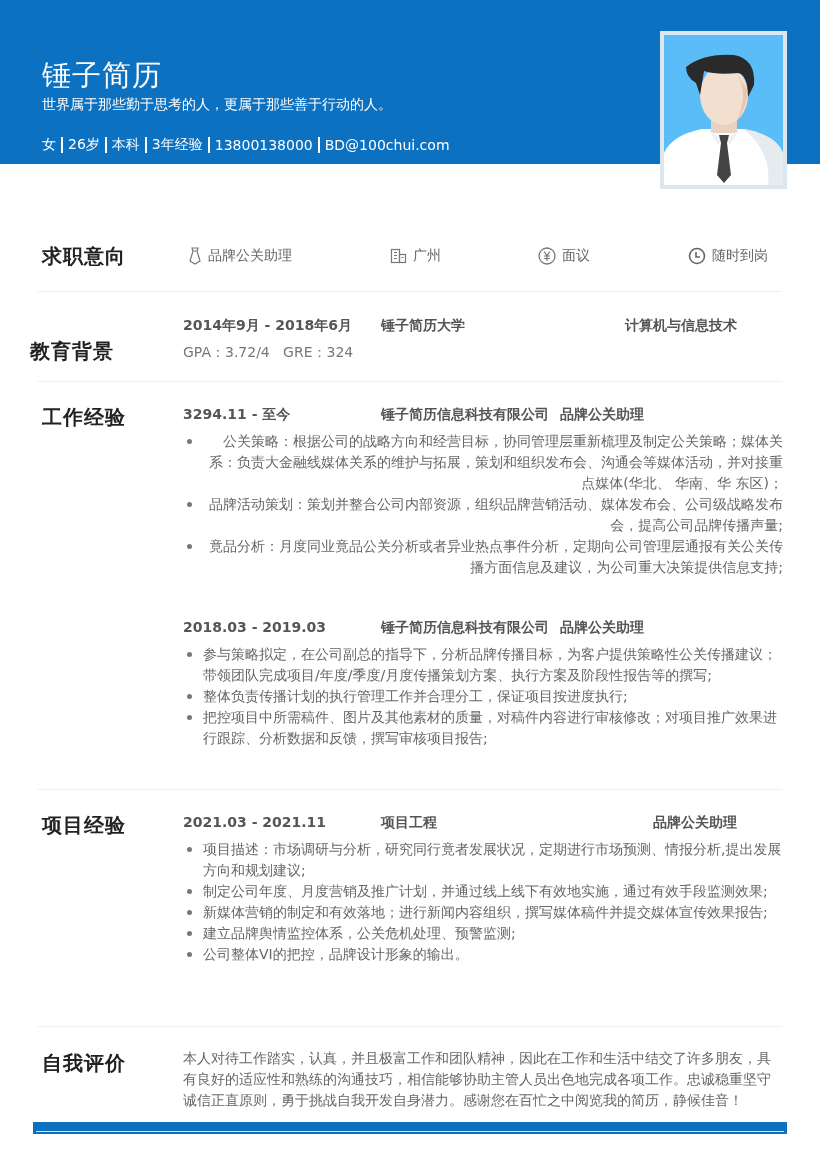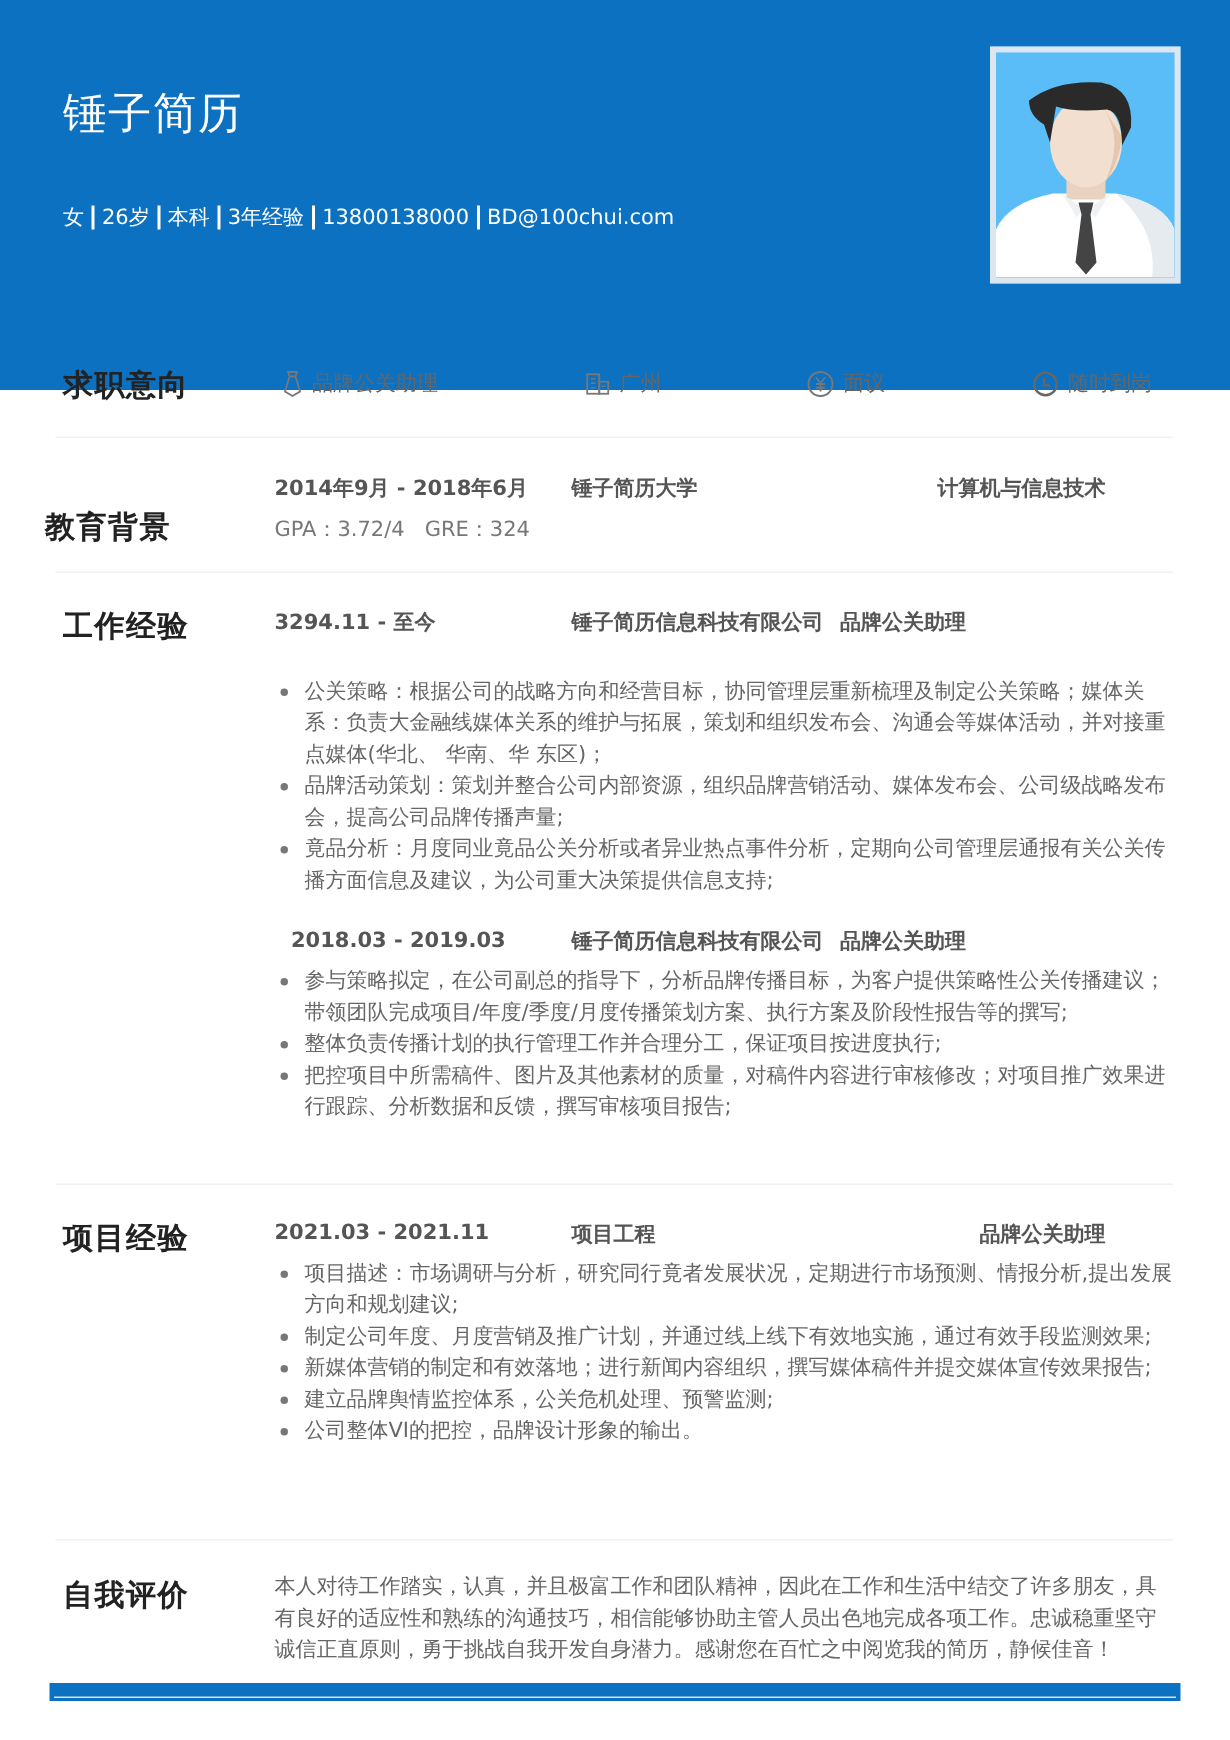--- a/index.html
+++ b/index.html
@@ -1,19 +1,19 @@
 <!DOCTYPE html>
 <html><head>
 <meta charset="utf-8">
 <style>
   * { margin: 0; padding: 0; box-sizing: border-box; }
   html, body { width: 820px; height: 1160px; background: #ffffff; overflow: hidden; }
   body { font-family: "DejaVu Sans", "Liberation Sans", sans-serif; color: #555; position: relative; }
 
-  .header { position: absolute; left: 0; top: 0; width: 820px; height: 260px; background: #0c71c0; }
+  .header { position: absolute; left: 0; top: 0; width: 820px; height: 164px; background: #0c71c0; }
   .name { position: absolute; left: 42px; top: 56px; font-size: 29px; color: #fff; font-weight: normal; letter-spacing: 1px; }
   .motto { position: absolute; left: 42px; top: 96px; font-size: 14px; color: #fff; }
   .info { position: absolute; left: 42px; top: 136px; font-size: 14px; color: #fff; display: flex; align-items: center; }
   .info .sep { display: inline-block; width: 2px; height: 16px; background: #fff; margin: 0 5px; }
   .photo { position: absolute; left: 660px; top: 31px; width: 127px; height: 158px; background: #5abdf8; border: 4px solid #dbe6ee; overflow: hidden; }
   .sec-title { position: absolute; left: 0; font-size: 20px; font-weight: bold; color: #222; letter-spacing: 1px; }
   .divider { position: absolute; left: 37px; width: 745px; height: 1px; background: #eef0f2; }
 
   .intent-item { position: absolute; top: 247px; display: flex; align-items: center; font-size: 14px; color: #666; }
   .intent-item svg { margin-right: 6px; }
@@ -28,20 +28,21 @@
   .self-text { position: absolute; left: 183px; top: 1048px; width: 600px; font-size: 14px; color: #666; line-height: 21px; }
 
   .footer-bar { position: absolute; left: 33px; top: 1122px; width: 754px; height: 12px; background: #0c71c0; }
   .footer-bar .line { position: absolute; left: 3px; right: 3px; bottom: 2px; height: 1px; background: #cfe6f7; }
 </style>
 </head>
 <body>
 
 <div class="header">
   <div class="name">锤子简历</div>
+  <div class="motto">世界属于那些勤于思考的人，更属于那些善于行动的人。</div>
   <div class="info">
     <span>女</span>
     <span class="sep"></span>
     <span>26岁</span>
     <span class="sep"></span>
     <span>本科</span>
     <span class="sep"></span>
     <span>3年经验</span>
     <span class="sep"></span>
     <span>13800138000</span>
@@ -115,27 +116,27 @@
 <div class="row-head" style="left:625px; top:317px;">计算机与信息技术</div>
 <div class="sub" style="left:183px; top:344px; white-space:pre;">GPA：3.72/4   GRE：324</div>
 
 <div class="divider" style="top:381px;"></div>
 
 <div class="sec-title" style="top:404px; left:42px;">工作经验</div>
 
 <div class="row-head" style="left:183px; top:406px;">3294.11 - 至今</div>
 <div class="row-head" style="left:381px; top:406px;">锤子简历信息科技有限公司</div>
 <div class="row-head" style="left:560px; top:406px;">品牌公关助理</div>
-<ul class="bullets" style="top:451px;">
+<ul class="bullets" style="top:431px;text-align:right;">
   <li>公关策略：根据公司的战略方向和经营目标，协同管理层重新梳理及制定公关策略；媒体关系：负责大金融线媒体关系的维护与拓展，策划和组织发布会、沟通会等媒体活动，并对接重点媒体(华北、 华南、华 东区)；</li>
   <li>品牌活动策划：策划并整合公司内部资源，组织品牌营销活动、媒体发布会、公司级战略发布会，提高公司品牌传播声量;</li>
   <li>竟品分析：月度同业竟品公关分析或者异业热点事件分析，定期向公司管理层通报有关公关传播方面信息及建议，为公司重大决策提供信息支持;</li>
 </ul>
 
-<div class="row-head" style="left:183px; top:619px;margin-left:11px;">2018.03 - 2019.03</div>
+<div class="row-head" style="left:183px; top:619px;">2018.03 - 2019.03</div>
 <div class="row-head" style="left:381px; top:619px;">锤子简历信息科技有限公司</div>
 <div class="row-head" style="left:560px; top:619px;">品牌公关助理</div>
 <ul class="bullets" style="top:644px;">
   <li>参与策略拟定，在公司副总的指导下，分析品牌传播目标，为客户提供策略性公关传播建议；带领团队完成项目/年度/季度/月度传播策划方案、执行方案及阶段性报告等的撰写;</li>
   <li>整体负责传播计划的执行管理工作并合理分工，保证项目按进度执行;</li>
   <li>把控项目中所需稿件、图片及其他素材的质量，对稿件内容进行审核修改；对项目推广效果进行跟踪、分析数据和反馈，撰写审核项目报告;</li>
 </ul>
 
 <div class="divider" style="top:789px;"></div>
 

